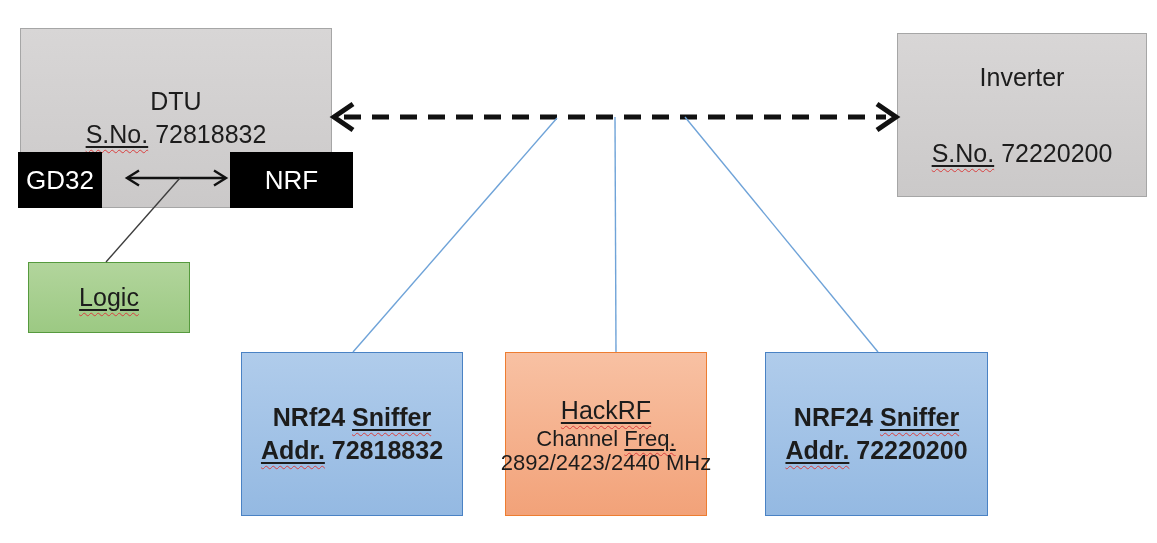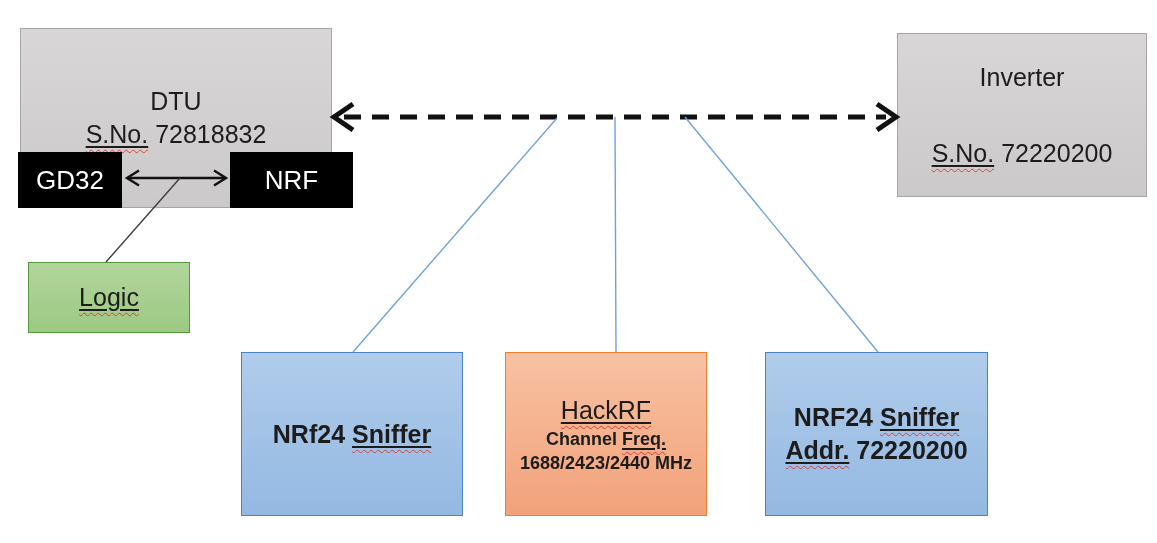--- a/index.html
+++ b/index.html
@@ -37,44 +37,43 @@
   .inverter-box { left: 897px; top: 33px; width: 250px; height: 164px; gap: 43px; }
   .chip {
     background: #000000;
     border: none;
     color: #ffffff;
   }
   .chip .line {
     font-size: 26px;
     color: #ffffff;
   }
-  .gd32-box { left: 18px;  top: 152px; width: 104px; height: 56px; }
+  .gd32-box { left: 18px;  top: 152px; width: 84px; height: 56px; }
   .nrf-box  { left: 230px; top: 152px; width: 123px; height: 56px; }
   .logic-box {
     left: 28px; top: 262px; width: 162px; height: 71px;
     background: linear-gradient(#b2d59c, #9cc983);
     border: 1.5px solid #569a3e;
   }
   .blue-box {
     background: linear-gradient(#b0cceb, #94b9e2);
     border: 1.5px solid #4a82c4;
     font-weight: bold;
   }
   .sniffer-left-box  { left: 241px; top: 352px; width: 222px; height: 164px; }
   .sniffer-right-box { left: 765px; top: 352px; width: 223px; height: 164px; }
   .orange-box {
     left: 505px; top: 352px; width: 202px; height: 164px;
     background: linear-gradient(#f8c1a3, #f2a279);
     border: 1.5px solid #ed7d31;
   }
   .orange-box .sub {
-    font-size: 18px;
+    font-size: 22px;
     line-height: 24px;
     white-space: nowrap;
-    font-weight: bold;
   }
   
   .sp {
     text-decoration: underline;
     text-decoration-color: #1c1c1c;
     text-decoration-thickness: 1.5px;
     text-underline-offset: 3px;
   }
   .sp > span {
     text-decoration: underline wavy #d93f3f;
@@ -122,31 +121,35 @@
       <span class="sp"><span>S.No.</span></span>
       <span>72220200</span>
     </div>
   </div>
 
   <div class="node blue-box sniffer-left-box">
     <div class="line">
       <span>NRf24</span>
       <span class="sp"><span>Sniffer</span></span>
     </div>
+    <div class="line">
+      <span class="sp"><span>Addr.</span></span>
+      <span>72818832</span>
+    </div>
   </div>
 
   <div class="node orange-box">
     <div class="line">
       <span class="sp"><span>HackRF</span></span>
     </div>
     <div class="sub">
       <span>Channel</span>
       <span class="sp"><span>Freq.</span></span>
     </div>
-    <div class="sub">1688/2423/2440 MHz</div>
+    <div class="sub">2892/2423/2440 MHz</div>
   </div>
 
   <div class="node blue-box sniffer-right-box">
     <div class="line">
       <span>NRF24</span>
       <span class="sp"><span>Sniffer</span></span>
     </div>
     <div class="line">
       <span class="sp"><span>Addr.</span></span>
       <span>72220200</span>

